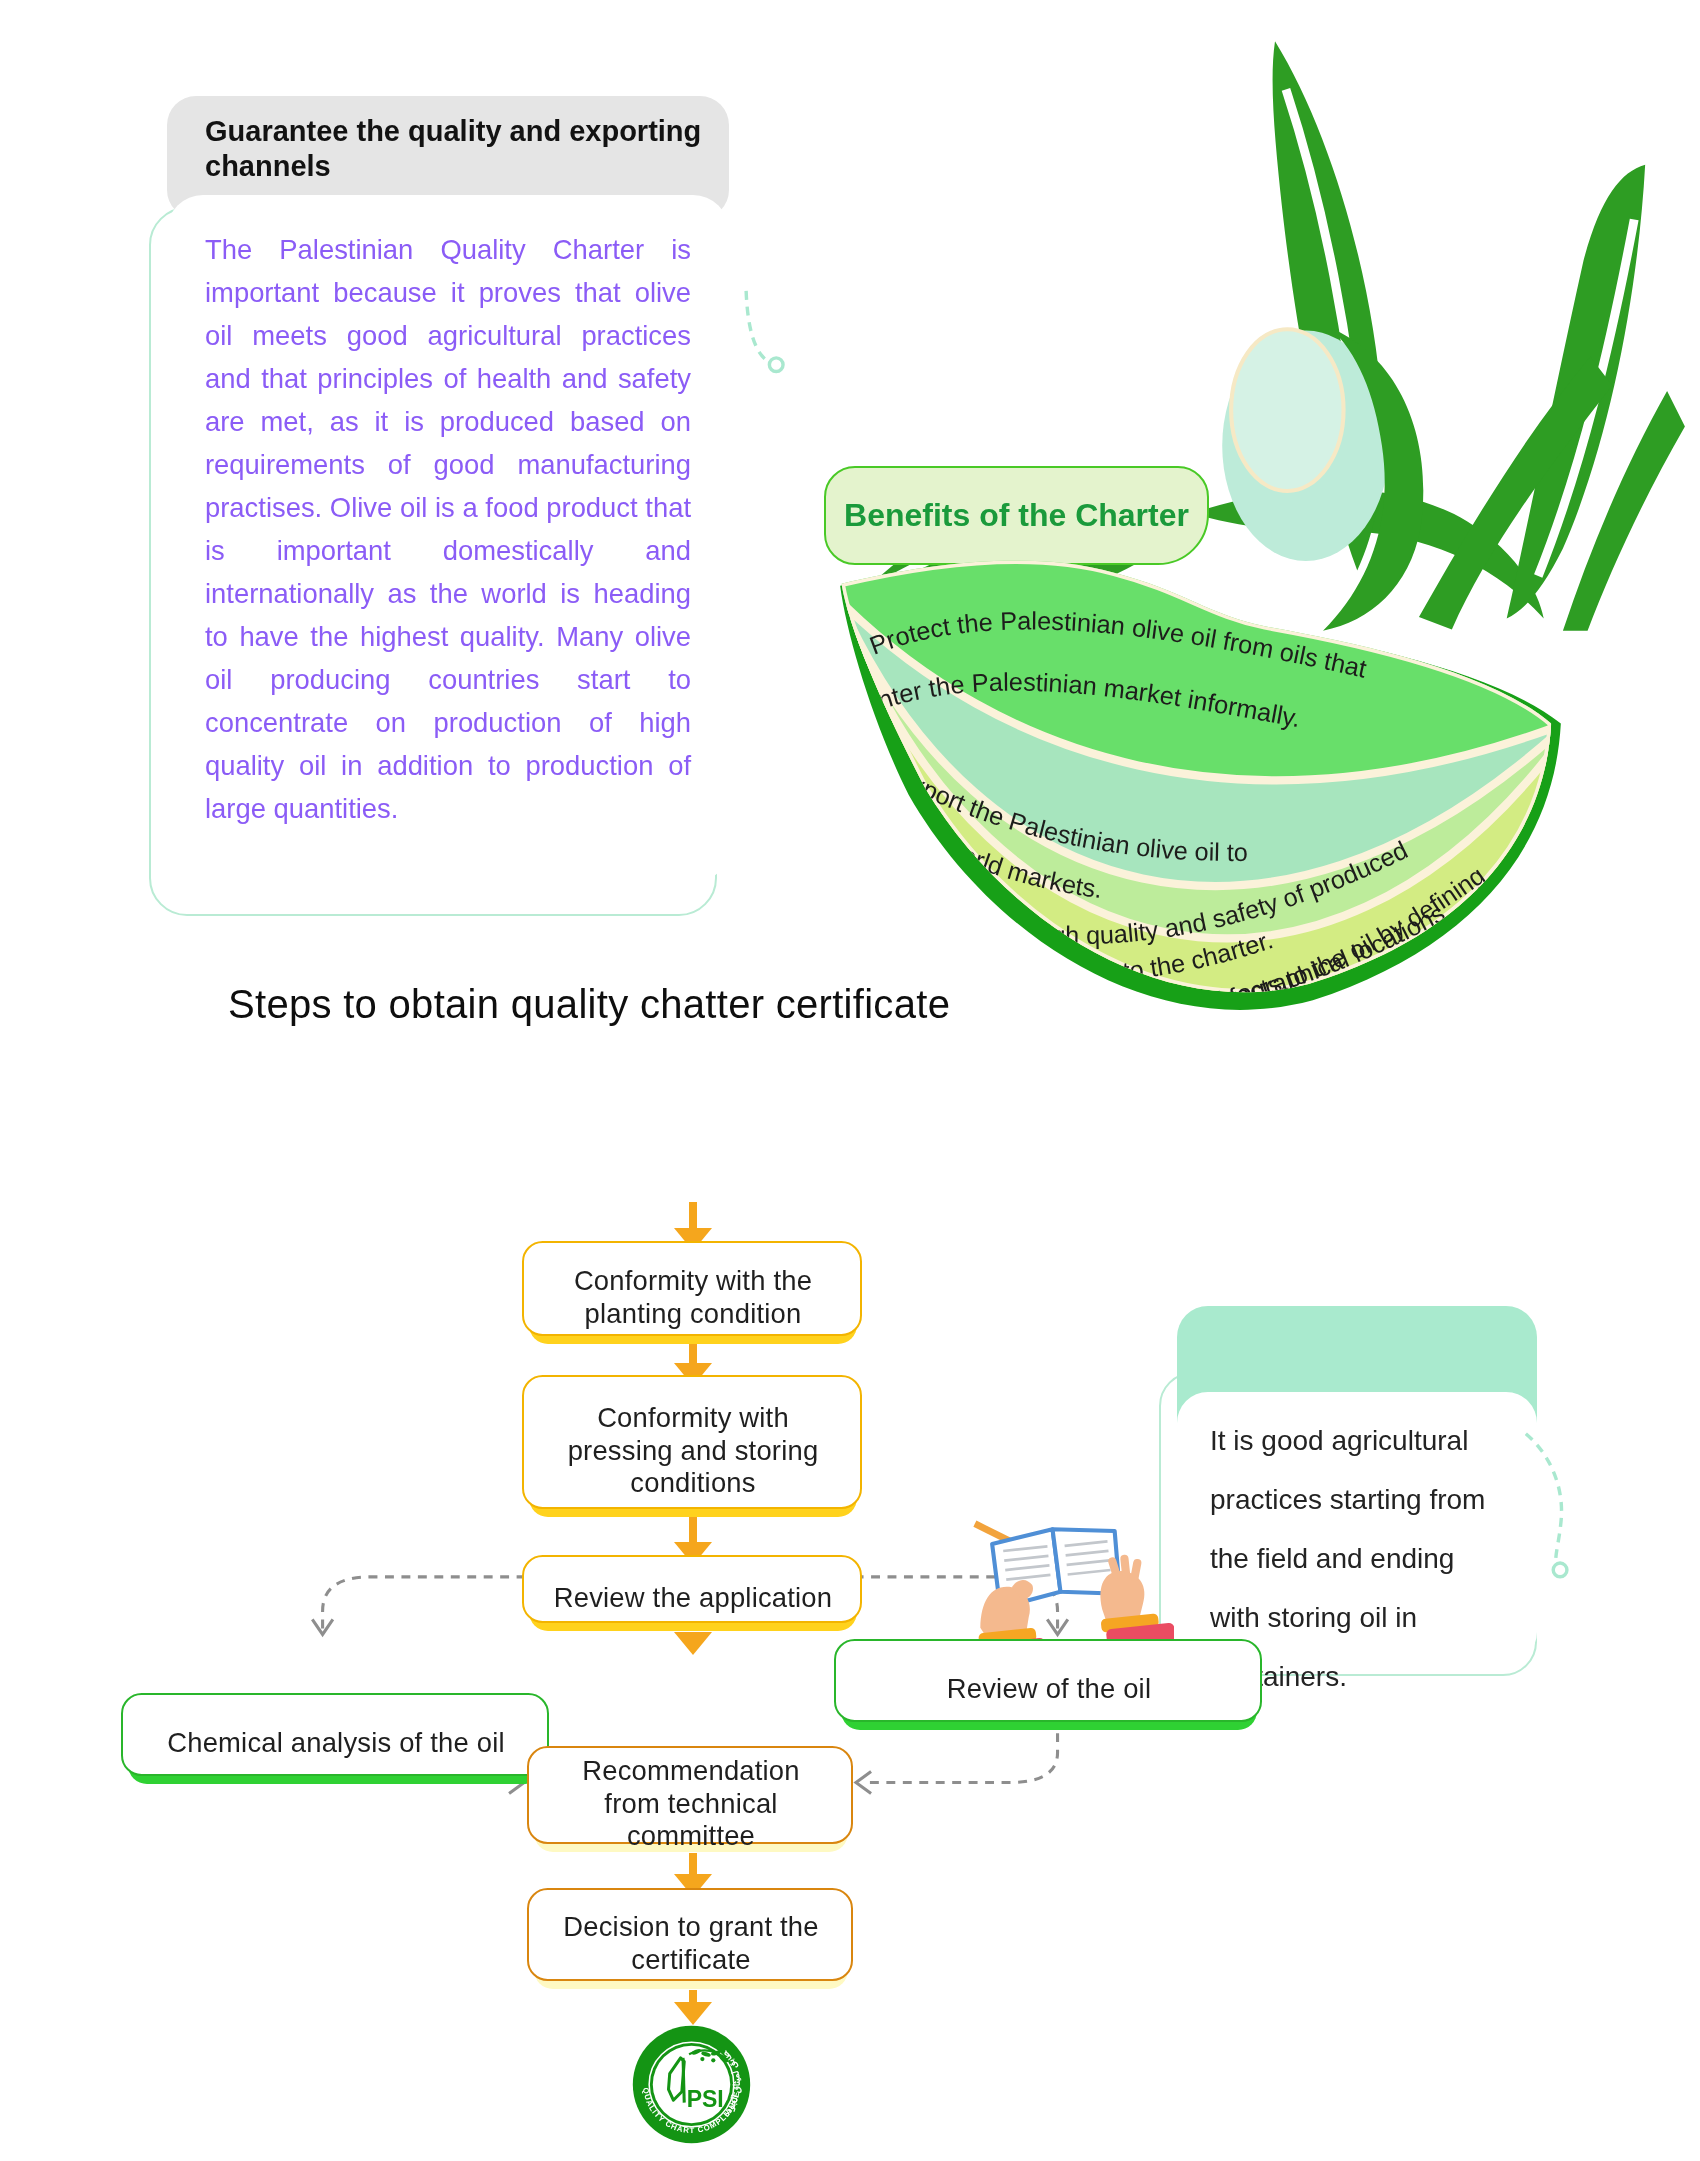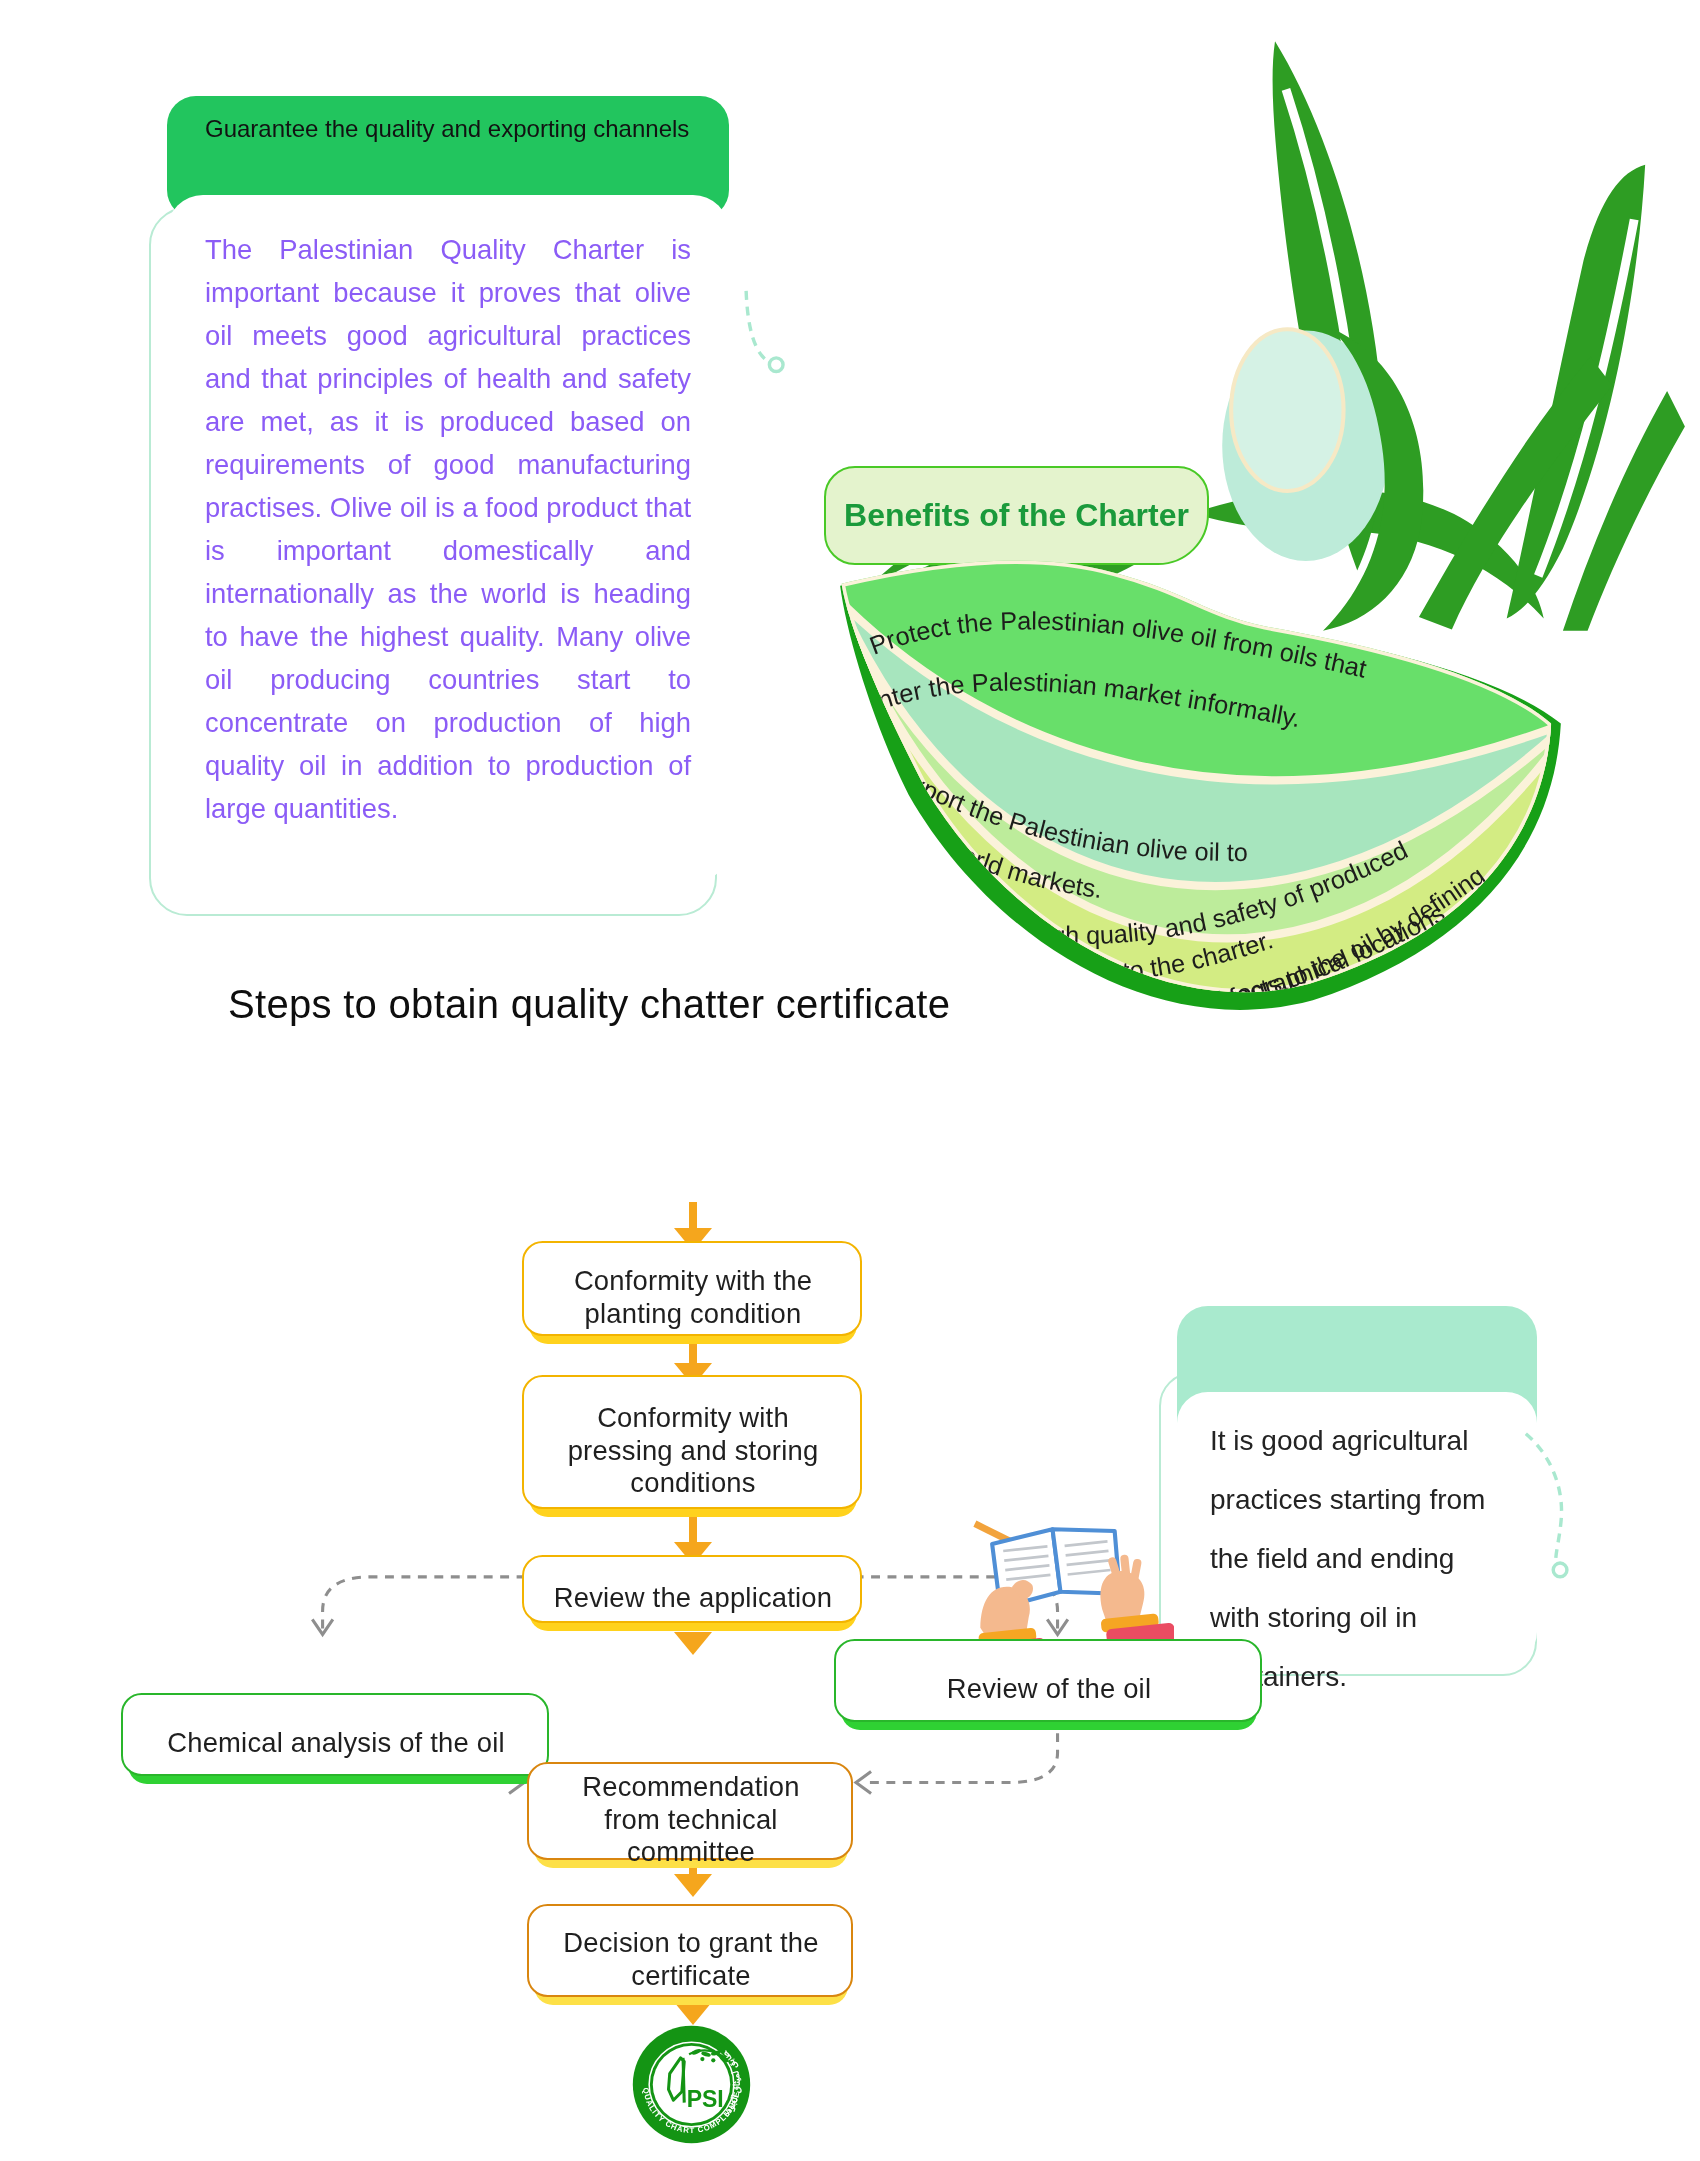--- a/index.html
+++ b/index.html
@@ -4,22 +4,22 @@
 <style>
   html,body{margin:0;padding:0;background:#ffffff;}
   #page{
     position:relative; width:1701px; height:2161px; overflow:hidden;
     background:#ffffff; font-family:"Liberation Sans", sans-serif;
   }
   .abs{position:absolute;}
 
   
   .mint-header{
-    background:#22c55e; border-radius:29px; color:#121212;
-    font-weight:normal; font-size:24px; line-height:1.22;
+    background:#e5e5e5; border-radius:29px; color:#121212;
+    font-weight:bold; font-size:29px; line-height:1.22;
     padding:18px 27.4px 20.6px 38px; box-sizing:border-box;
   }
   .card-outline{
     border:2.1px solid #B9EBD4; border-radius:38px; background:transparent;
   }
   .white-card{
     background:#ffffff; border-radius:36px; box-sizing:border-box;
   }
   .info-body{
     font-size:27.4px; line-height:43px; color:#8b5cf6; text-align:justify;
@@ -47,21 +47,21 @@
     text-align:center; border-radius:19px; box-sizing:border-box;
     font-size:27.4px; line-height:1.2; color:#1f1f1f; letter-spacing:0.2px;
     padding:6.9px 19px; z-index:5;
   }
   .fbox::before{
     content:""; position:absolute; left:-6.9px; right:-4.8px; top:-9.6px; bottom:8.2px;
     border:2.1px solid var(--oc); border-radius:20.6px; background:#ffffff; z-index:-1;
   }
   .fbox.yellow{ background:#FFD21D; --oc:#F3B400; }
   .fbox.green { background:#2FD133; --oc:#29B62B; }
-  .fbox.orange{ background:#fde047;margin-top:16px; --oc:#D9860F; }
+  .fbox.orange{ background:#fef9c3; --oc:#D9860F; }
 
   
   .oarrow{ position:absolute; width:0; z-index:4;}
   .oarrow .shaft{
     position:absolute; left:-4.1px; top:0; width:8.2px; background:#F5A61D;
   }
   .oarrow .head{
     position:absolute; left:-19px; width:0; height:0;
     border-left:19px solid transparent; border-right:19px solid transparent;
     border-top:23px solid #F5A61D;

